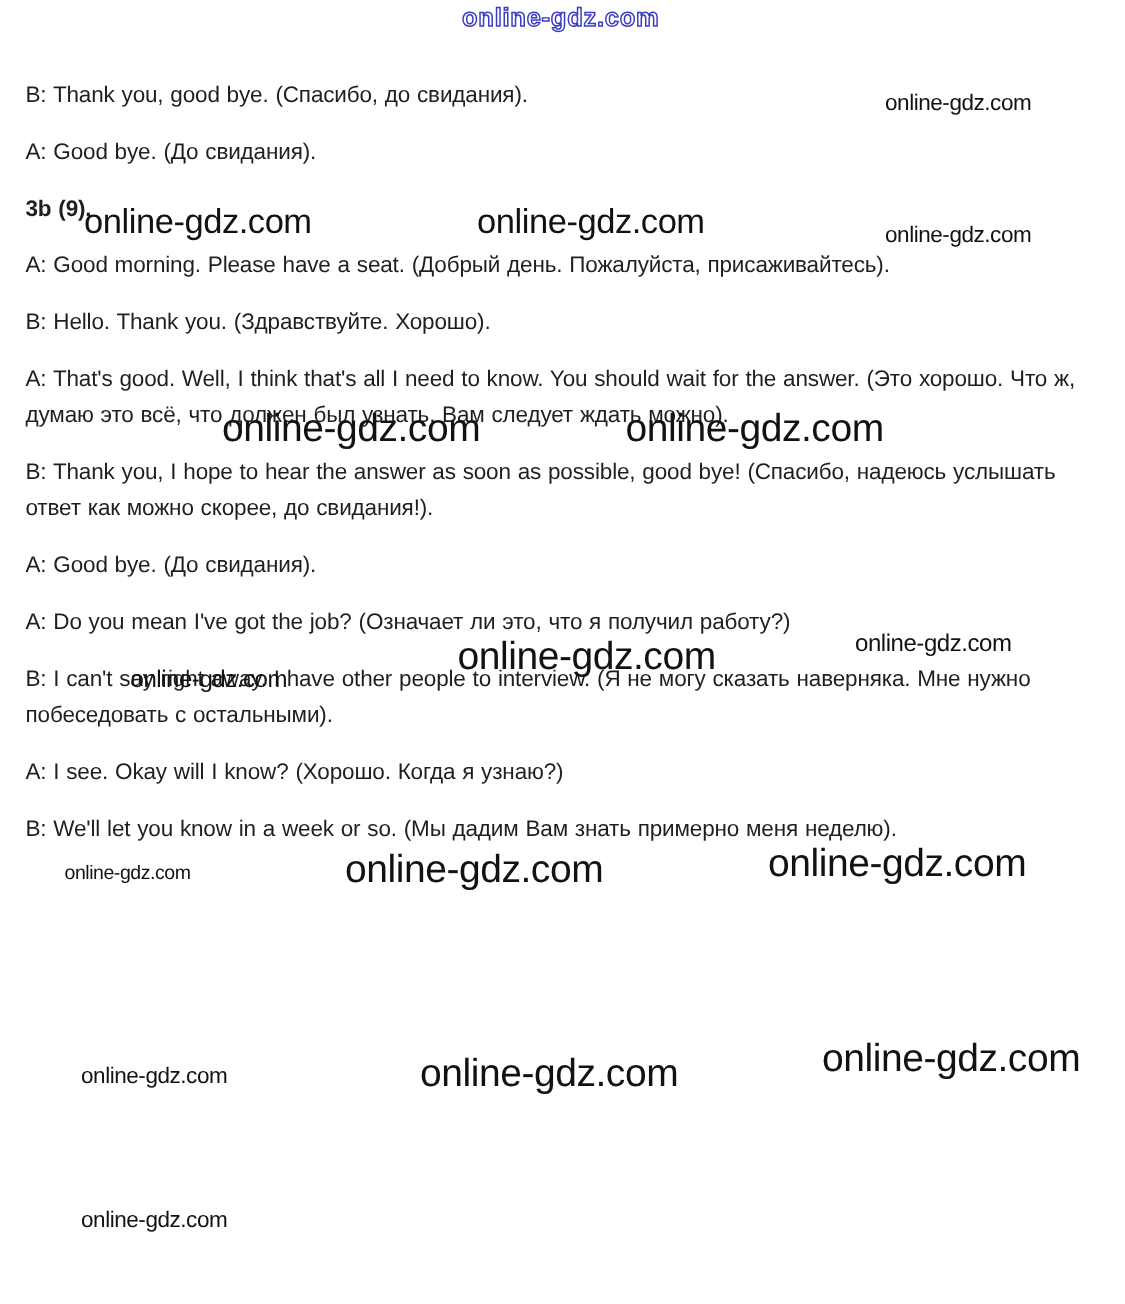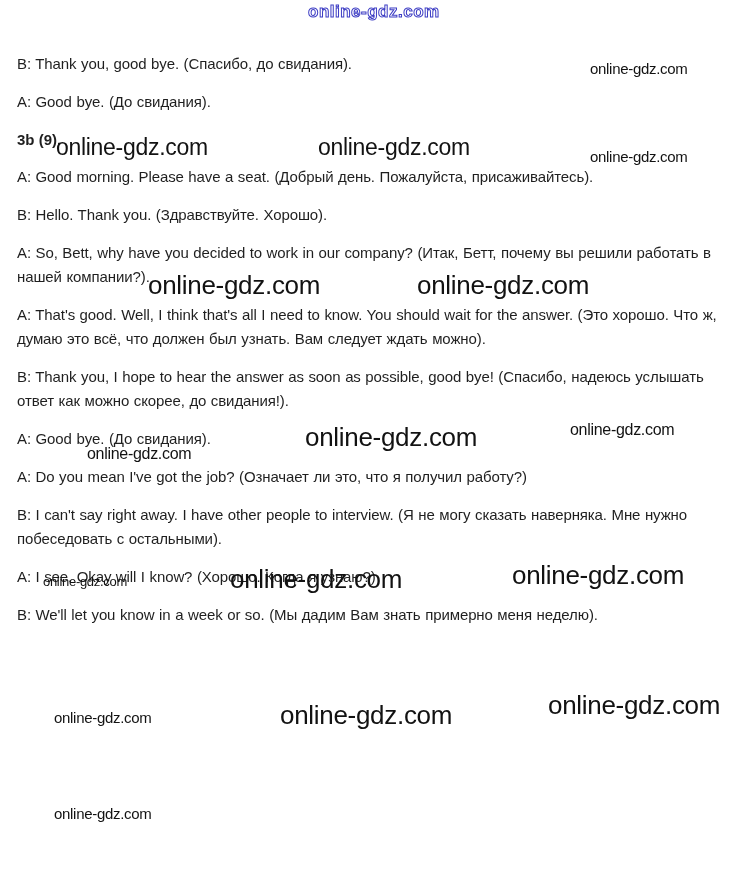--- a/index.html
+++ b/index.html
@@ -68,21 +68,20 @@
 <body>
 
 <div class="page">
 
   <div class="dialogue">
     <p>B: Thank you, good bye. (Спасибо, до свидания).</p>
     <p>A: Good bye. (До свидания).</p>
     <p class="exercise">3b (9).</p>
     <p>A: Good morning. Please have a seat. (Добрый день. Пожалуйста, присаживайтесь).</p>
     <p>B: Hello. Thank you. (Здравствуйте. Хорошо).</p>
-    <p>A: So, Bett, why have you decided to work in our company? (Итак, Бетт, почему вы решили работать в нашей компании?).</p>
     <p>A: That's good. Well, I think that's all I need to know. You should wait for the answer. (Это хорошо. Что ж, думаю это всё, что должен был узнать. Вам следует ждать можно).</p>
     <p>B: Thank you, I hope to hear the answer as soon as possible, good bye! (Спасибо, надеюсь услышать ответ как можно скорее, до свидания!).</p>
     <p>A: Good bye. (До свидания).</p>
     <p>A: Do you mean I've got the job? (Означает ли это, что я получил работу?)</p>
     <p>B: I can't say right away. I have other people to interview. (Я не могу сказать наверняка. Мне нужно побеседовать с остальными).</p>
     <p>A: I see. Okay will I know? (Хорошо. Когда я узнаю?)</p>
     <p>B: We'll let you know in a week or so. (Мы дадим Вам знать примерно меня неделю).</p>
   </div>
 
   <span class="wm outline wm-top">online-gdz.com</span>

